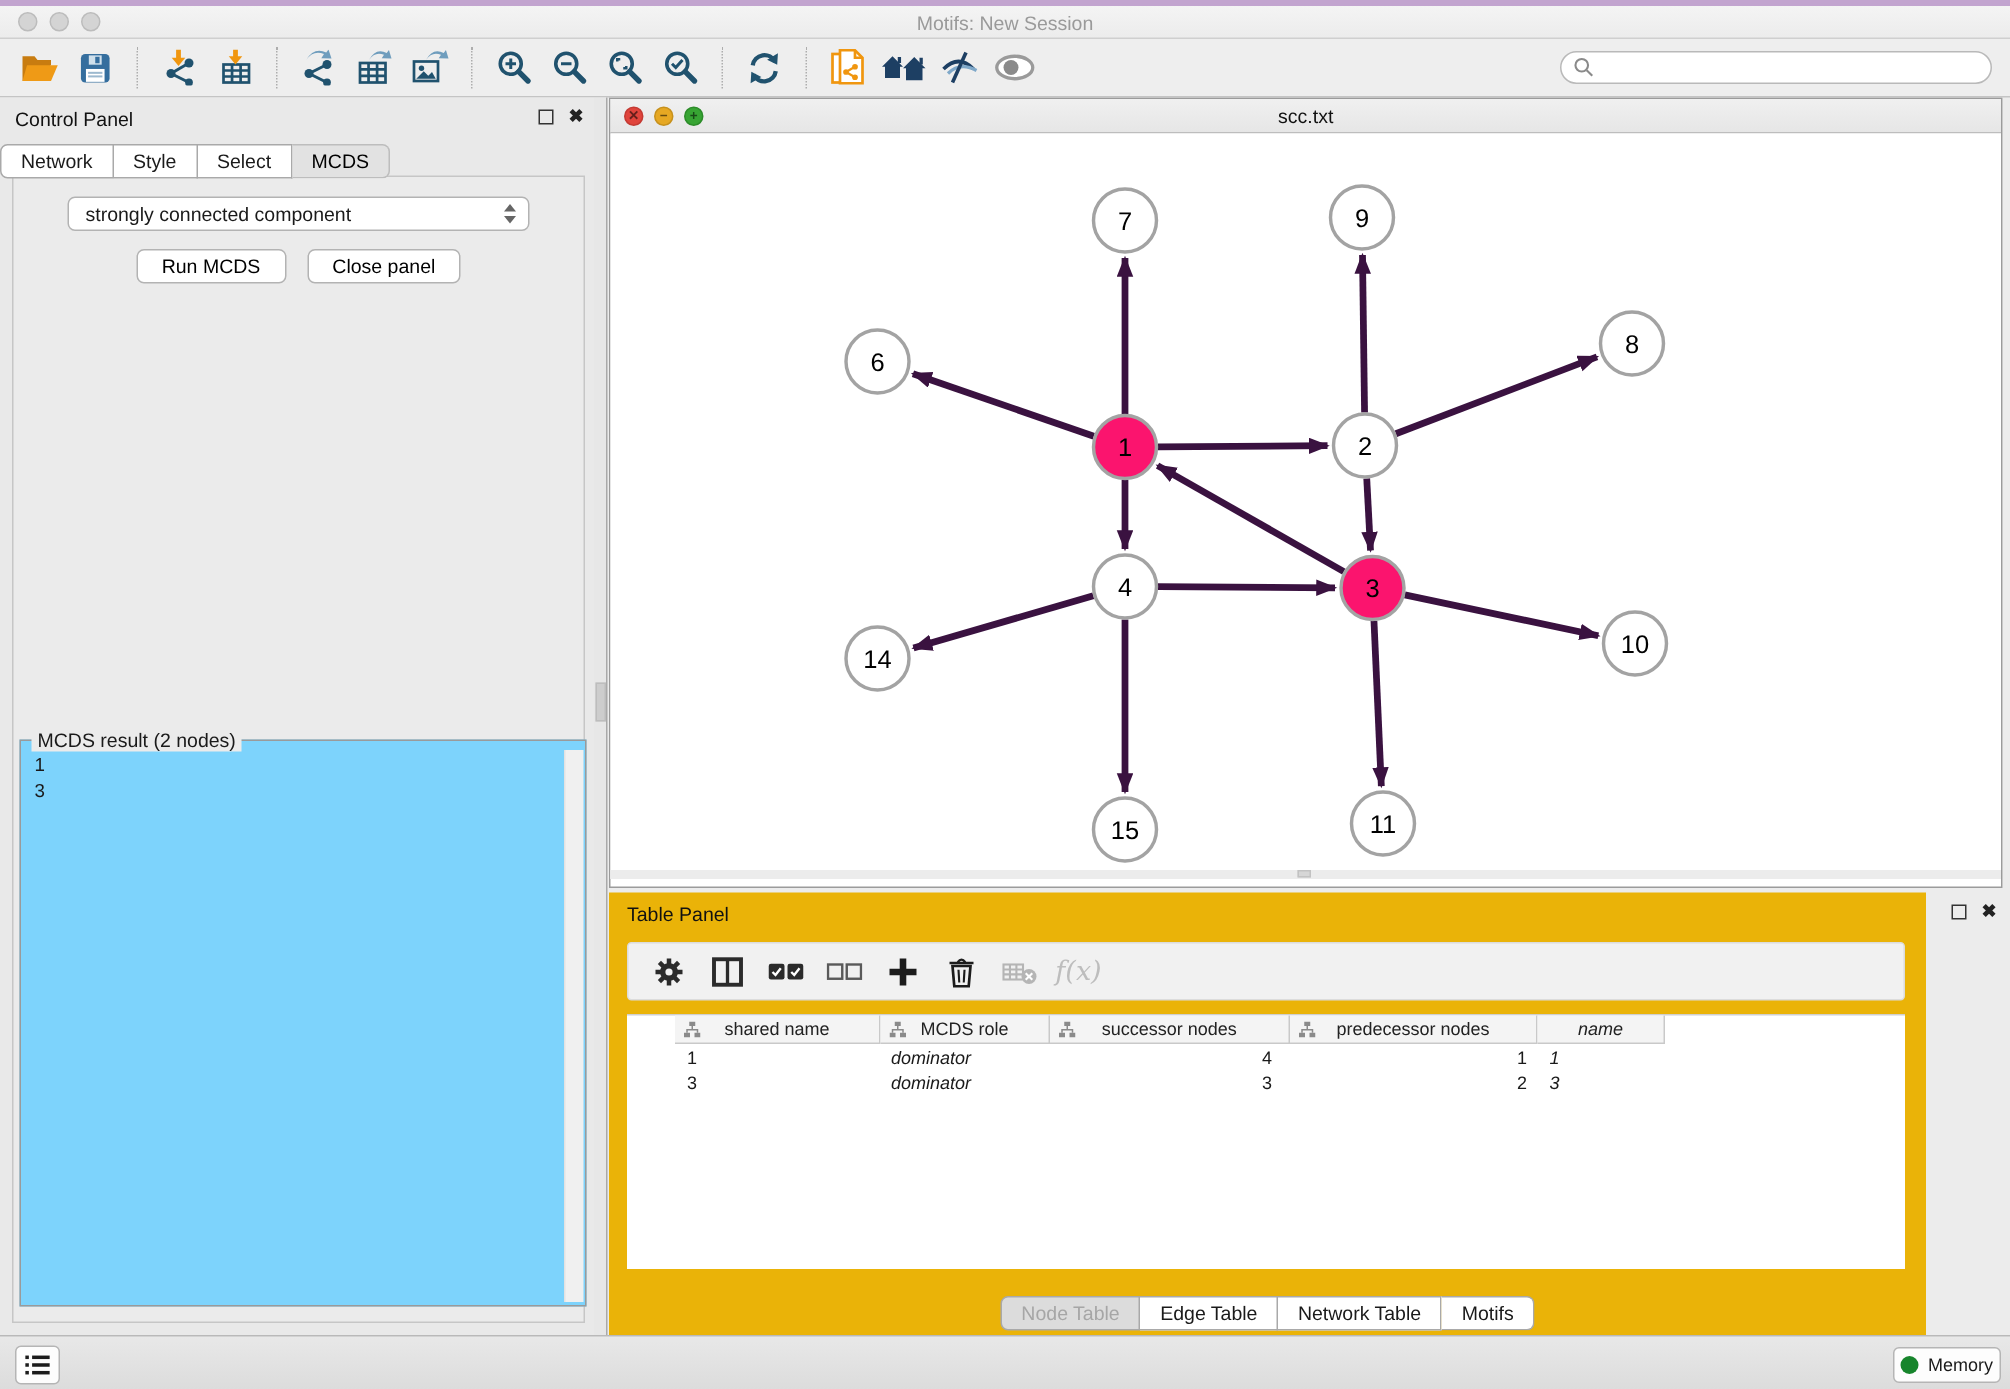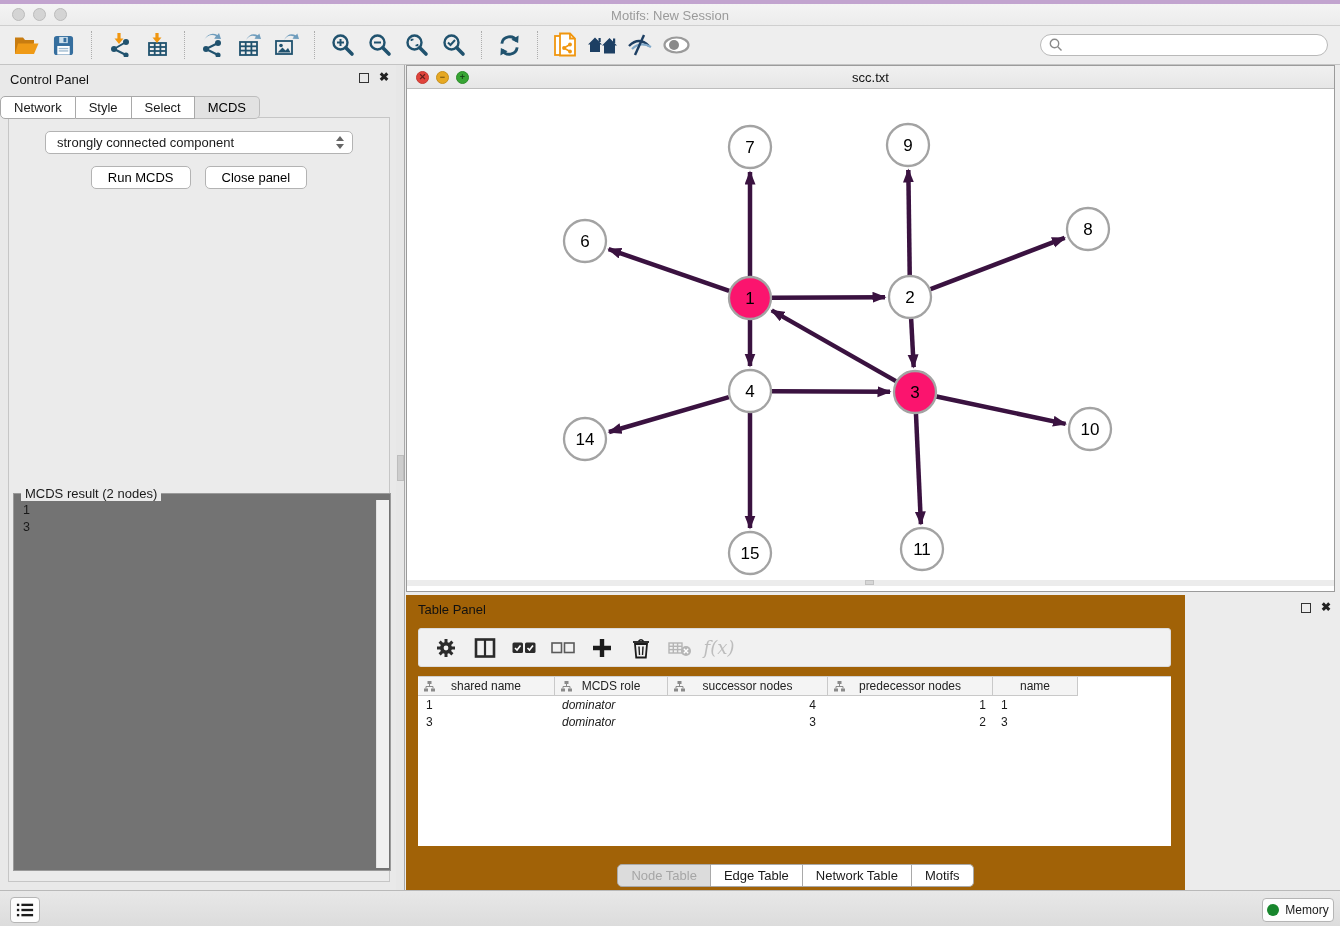--- a/index.html
+++ b/index.html
@@ -47,21 +47,21 @@
   .dropdown .dd-text { flex:1; }
   .stepper { display:flex; flex-direction:column; gap:3px; align-items:center; width:12px; }
   .stepper i { display:block; width:0; height:0; border-left:4px solid transparent; border-right:4px solid transparent; }
   .stepper .up { border-bottom:5px solid #666; }
   .stepper .dn { border-top:5px solid #666; }
   .btn-row { display:flex; justify-content:center; gap:14px; margin-top:12px; }
   .pbtn { background:#fff; border:1px solid #b3b3b3; border-radius:5px; font-size:13px; padding:3px 16px;
           font-family:"Liberation Sans",sans-serif; }
 
   .result-box { position:absolute; left:4px; width:378px; top:375px; height:378px;
-                background:#737373; border:1px solid #9a9a9a; }
+                background:#7dd3fc; border:1px solid #9a9a9a; }
   .result-title { position:absolute; left:7px; top:-8px; background:#ebebeb; padding:0 4px; font-size:13px; }
   .result-list { position:absolute; left:9px; top:8px; font-size:12.5px; line-height:17px; white-space:pre-line; }
   .result-scroll { position:absolute; right:1px; top:6px; bottom:2px; width:13px; background:#f0f0f0;
                    border-left:1px solid #e2e2e2; }
 
   
   .v-divider { position:absolute; left:396px; top:65px; width:9px; height:825px; background:#e7e7e7;
                border-right:1px solid #a9a9a9; }
   .v-grip { position:absolute; left:1px; top:390px; width:7px; height:26px; background:#cdcdcd;
             border:1px solid #bdbdbd; }
@@ -76,38 +76,38 @@
         display:flex; align-items:center; justify-content:center; line-height:1; }
   .tl.red { background:#e0443c; border:1px solid #c43a33; }
   .tl.yel { background:#e6a823; border:1px solid #c7911d; }
   .tl.grn { background:#37a433; border:1px solid #2c8c29; }
   .net-title { position:absolute; left:0; right:0; top:4px; text-align:center; font-size:13px; color:#111; }
   .net-canvas { position:relative; width:927px; height:497px; background:#fff; }
   .net-bottom { position:absolute; left:0; bottom:0; width:927px; height:6px; background:#ececec; }
   .net-handle { position:absolute; left:458px; bottom:1px; width:9px; height:5px; background:#d6d6d6; border:1px solid #c2c2c2; }
 
   
-  .table-panel { position:absolute; left:406px; top:595px; width:779px; height:295px; background:#a16207; }
+  .table-panel { position:absolute; left:406px; top:595px; width:878px; height:295px; background:#eab308; }
   .tp-header { position:relative; height:28px; }
   .tp-title { position:absolute; left:12px; top:7px; font-size:13px; color:#111; }
   .tp-header .panel-float { left:895px; } .tp-header .panel-close { left:915px; }
   .tp-toolbar { position:absolute; left:12px; right:14px; top:33px; height:39px; background:#f1f1f1;
                 border:1px solid #dcdcdc; border-radius:3px; display:flex; align-items:center; padding-left:14px; gap:13px; }
   .tp-toolbar .tpbtn { width:26px; height:26px; display:flex; align-items:center; justify-content:center; }
   .fx { font-family:"DejaVu Serif", serif; font-style:italic; font-size:18px; color:#bdbdbd; }
 
   .tbl-area { position:absolute; left:12px; right:14px; top:81px; height:170px; background:#fff;
               border-top:1px solid #cfcfcf; }
   .tbl-head { display:flex; height:19px; }
   .th { position:relative; background:#f4f4f4; border-right:1px solid #c9c9c9; border-bottom:1px solid #c9c9c9;
         font-size:12px; display:flex; align-items:center; justify-content:center; color:#222; }
   .th .tree-ico { position:absolute; left:6px; top:4px; }
   .tr { display:flex; height:17px; font-size:12px; align-items:center; }
   .td { overflow:hidden; white-space:nowrap; }
-  .c0 { width:137px; } .c1 { width:113px; } .c2 { width:160px; } .c3 { width:165px; } .c4 { width:85px; }
+  .c0 { width:137px;margin-left:32px; } .c1 { width:113px; } .c2 { width:160px; } .c3 { width:165px; } .c4 { width:85px;font-style:italic; }
   .tr .c0 { padding-left:8px; } .tr .c1 { padding-left:7px;font-style:italic; }
   .tr .c2 { text-align:right; padding-right:12px; } .tr .c3 { text-align:right; padding-right:7px; }
   .tr .c4 { padding-left:8px; }
 
   .tp-tabs { position:absolute; left:0; right:0; top:269px; display:flex; justify-content:center; }
   .tp-tabs .tab.selected { background:#dcdcdc; color:#a6a6a6; }
 
   
   .footer { position:absolute; left:0; top:890px; width:1340px; height:36px;
             background:linear-gradient(#e8e8e8,#dcdcdc); border-top:1px solid #b9b9b9; }

